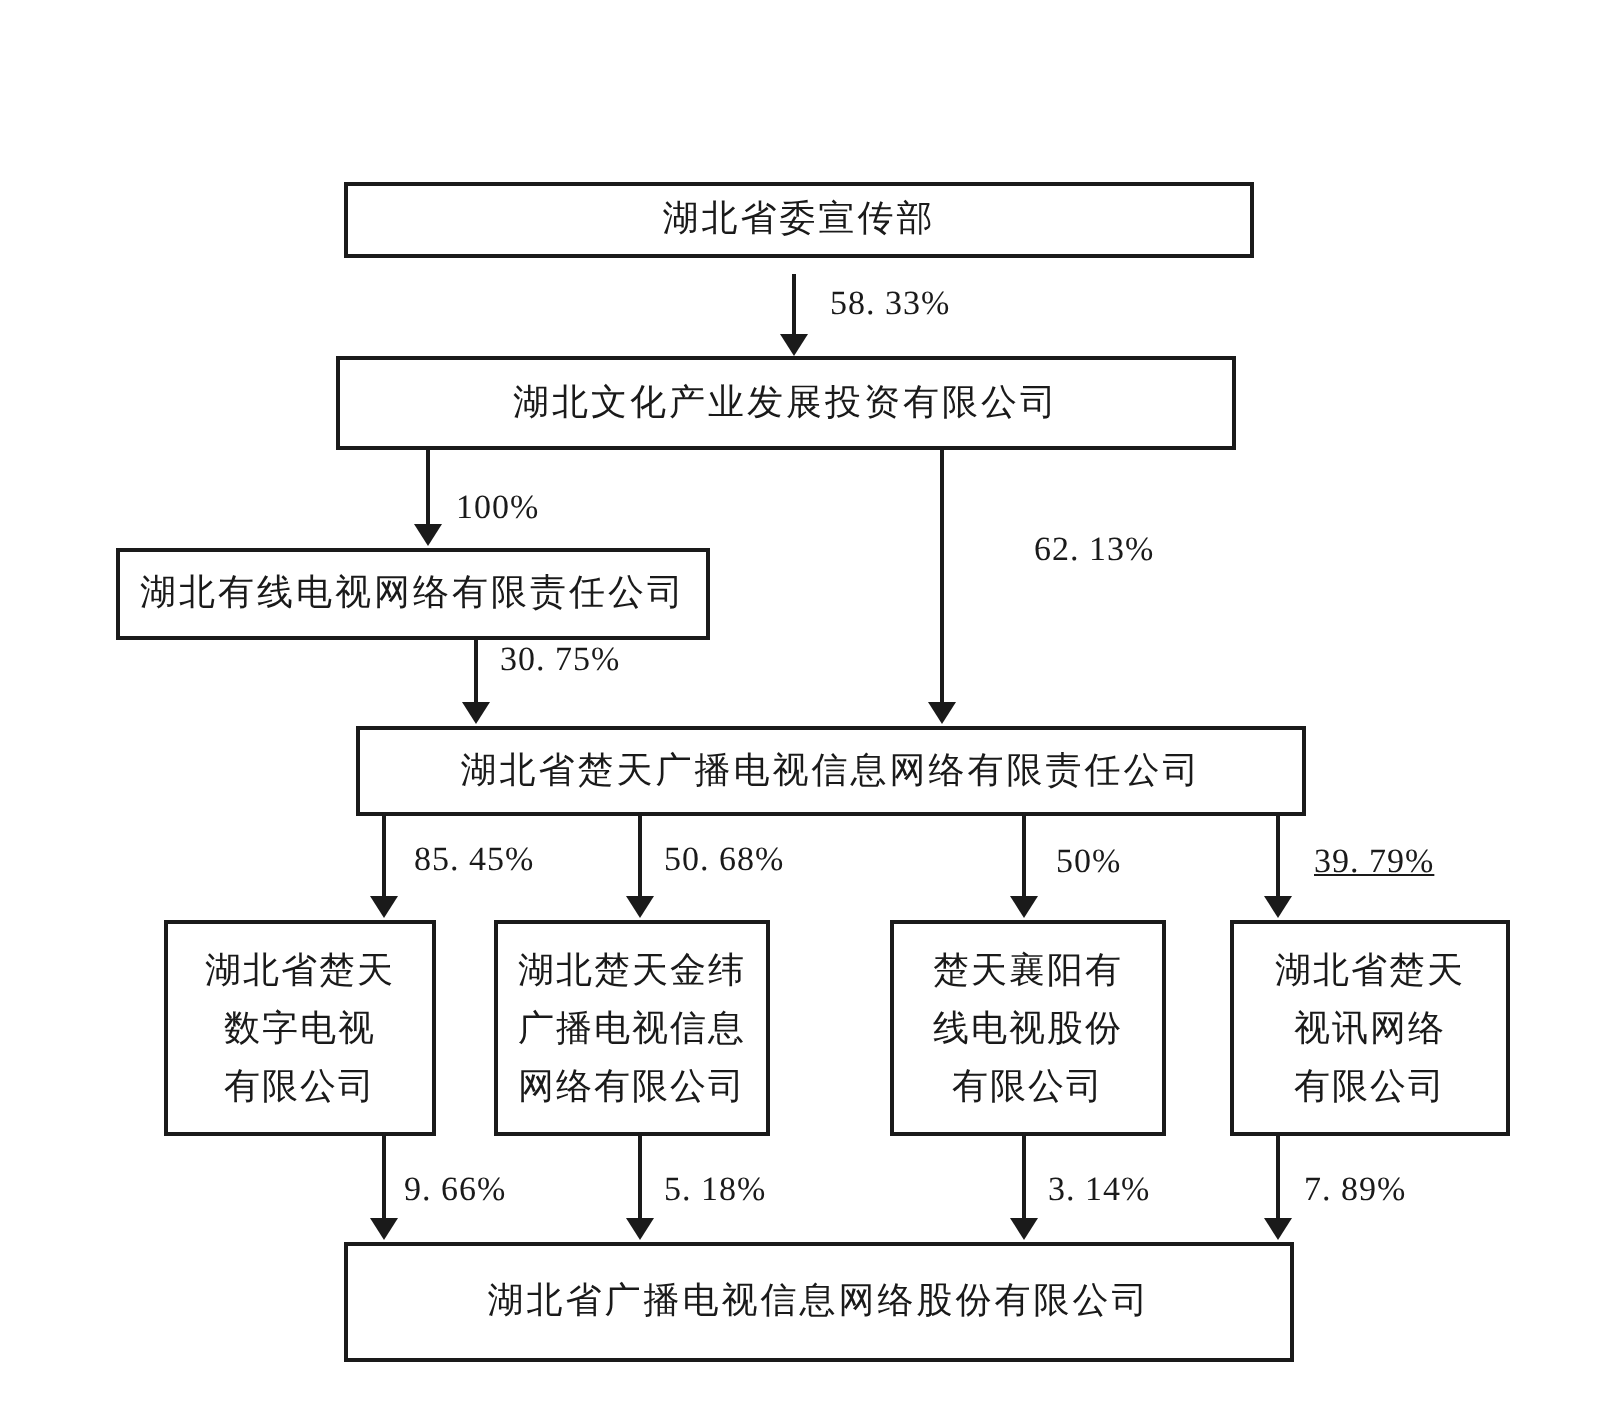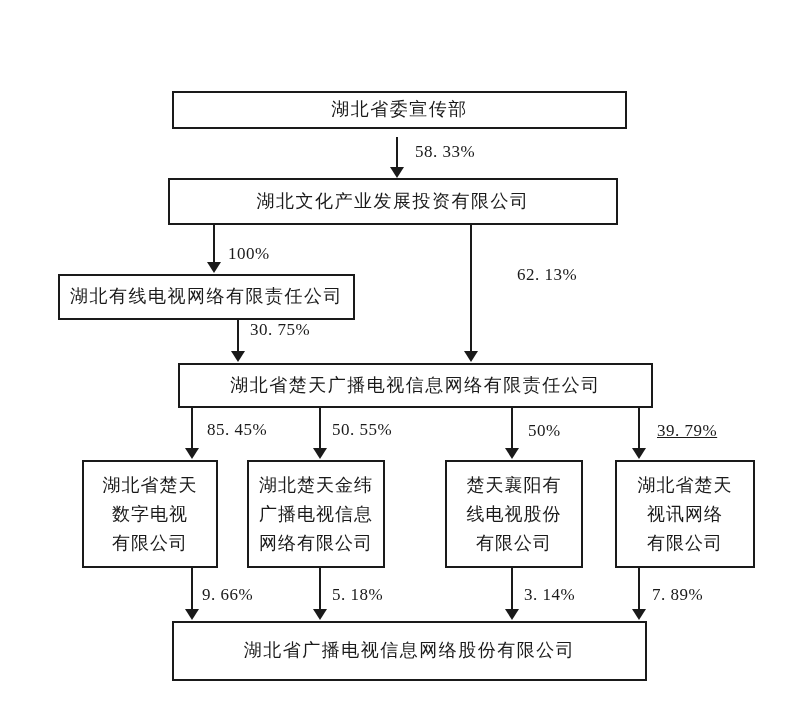--- a/index.html
+++ b/index.html
@@ -178,21 +178,21 @@
   <div class="pct" style="left:415px; top:142px;">58. 33%</div>
 
   <div class="pct" style="left:228px; top:244px;">100%</div>
 
   <div class="pct" style="left:481px; top:265px;margin-left:36px;">62. 13%</div>
 
   <div class="pct" style="left:250px; top:320px;">30. 75%</div>
 
   <div class="pct" style="left:207px; top:420px;">85. 45%</div>
 
-  <div class="pct" style="left:332px; top:420px;">50. 55%</div>
+  <div class="pct" style="left:332px; top:420px;">50. 68%</div>
 
   <div class="pct" style="left:528px; top:421px;">50%</div>
 
   <div class="pct" style="left:657px; top:421px;text-decoration:underline;">39. 79%</div>
 
   <div class="pct" style="left:202px; top:585px;">9. 66%</div>
 
   <div class="pct" style="left:332px; top:585px;">5. 18%</div>
 
   <div class="pct" style="left:524px; top:585px;">3. 14%</div>

